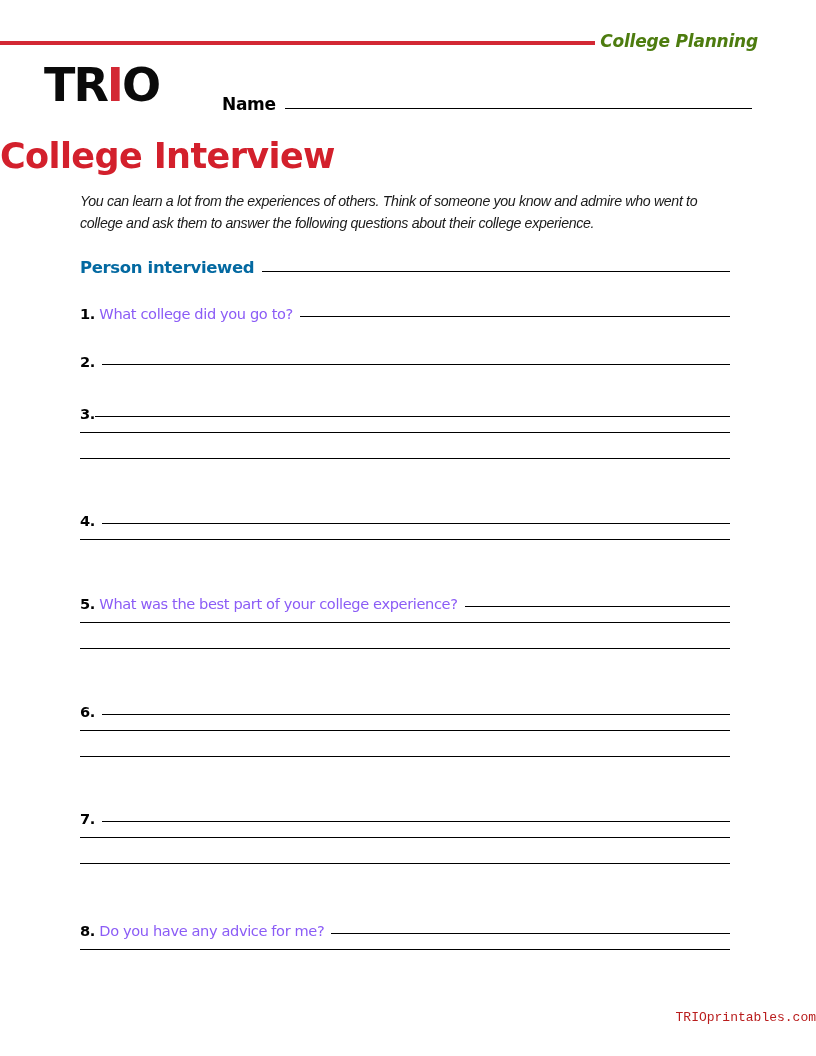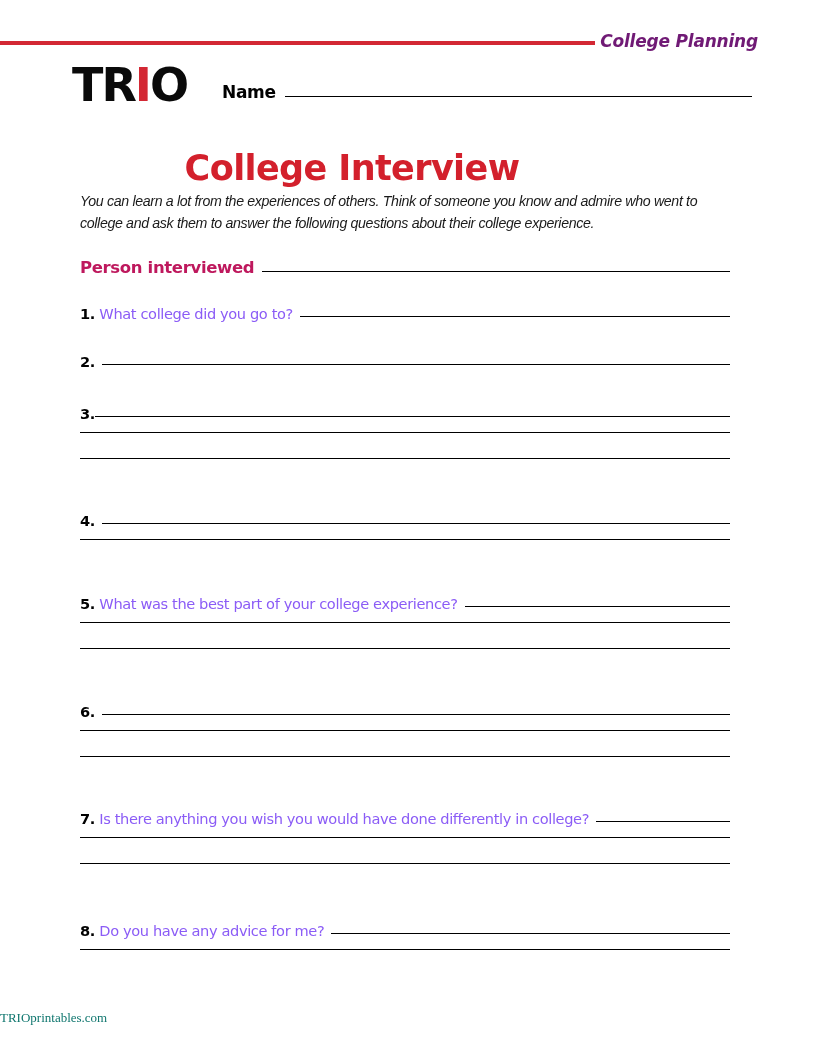--- a/index.html
+++ b/index.html
@@ -34,28 +34,28 @@
   }
   .header-category {
     position: absolute;
     right: 58px;
     top: 31px;
     font-family: "DejaVu Sans", sans-serif;
     font-size: 17px;
     font-weight: bold;
     font-style: italic;
     letter-spacing: -0.2px;
-    color: #701a75;
+    color: #4d7c0f;
     white-space: nowrap;
   }
 
   
   .logo {
     position: absolute;
-    left: 72px;
+    left: 44px;
     top: 62px;
     height: 46px;
     display: flex;
     align-items: center;
     font-family: "DejaVu Sans", sans-serif;
     font-weight: bold;
     font-size: 46px;
     line-height: 46px;
     letter-spacing: -2px;
   }
@@ -70,37 +70,38 @@
     width: 530px;
     display: flex;
     align-items: baseline;
   }
   .name-label {
     font-family: "DejaVu Sans", sans-serif;
     font-size: 17px;
     font-weight: bold;
     letter-spacing: -0.3px;
     white-space: nowrap;
+    margin-top: 12px;
   }
   .name-line {
     flex: 1;
     margin-left: 9px;
     border-bottom: 1.6px solid #000;
     height: 1px;
     position: relative;
     top: -1px;
   }
 
   
   .title {
     position: absolute;
     left: 0;
-    top: 148px;
+    top: 136px;
     width: 704px;
-    text-align: center;
+    text-align: left;
     font-family: "DejaVu Sans", sans-serif;
     font-weight: bold;
     font-size: 35px;
     line-height: 40px;
     letter-spacing: -0.6px;
     color: #D3202C;
   }
 
   
   .intro {
@@ -123,21 +124,21 @@
     top: 258px;
     width: 650px;
     display: flex;
     align-items: baseline;
   }
   .person-label {
     font-family: "DejaVu Sans", sans-serif;
     font-weight: bold;
     font-size: 16.5px;
     letter-spacing: -0.35px;
-    color: #be185d;
+    color: #0369a1;
     white-space: nowrap;
   }
   .person-line {
     flex: 1;
     margin-left: 8px;
     border-bottom: 1.6px solid #000;
     height: 1px;
     position: relative;
     top: -1px;
   }
@@ -187,24 +188,24 @@
     border-bottom: 1.5px solid #000;
     height: 1px;
   }
 
   
   .footer {
     position: absolute;
     left: 0;
     top: 1010px;
     width: 816px;
-    text-align: left;
-    font-family: Liberation Serif, serif;
+    text-align: right;
+    font-family: Liberation Mono, monospace;
     font-size: 13px;
-    color: #0f766e;
+    color: #b91c1c;
   }
 </style>
 </head>
 <body>
 
 <div class="header">
   <div class="header-rule"></div>
   <div class="header-category">College Planning</div>
 
   <div class="logo">
@@ -270,21 +271,20 @@
       <div class="q-firstline">
         <span class="q-num">6.</span>
         <span class="q-inline-line gap"></span>
       </div>
       <div class="q-blankline" style="position: absolute; left: 0px; top: 26px;"></div>
       <div class="q-blankline" style="position: absolute; left: 0px; top: 52px;"></div>
     </div>
     <div class="q-item" style="position: absolute; left: 0px; top: 505px; width: 650px;">
       <div class="q-firstline">
         <span class="q-num">7.</span>
-        <span class="q-text">&nbsp;Is there anything you wish you would have done differently in college?</span>
         <span class="q-inline-line gap"></span>
       </div>
       <div class="q-blankline" style="position: absolute; left: 0px; top: 26px;"></div>
       <div class="q-blankline" style="position: absolute; left: 0px; top: 52px;"></div>
     </div>
     <div class="q-item" style="position: absolute; left: 0px; top: 617px; width: 650px;">
       <div class="q-firstline">
         <span class="q-num">8.</span>
         <span class="q-text">&nbsp;Do you have any advice for me?</span>
         <span class="q-inline-line gap"></span>

